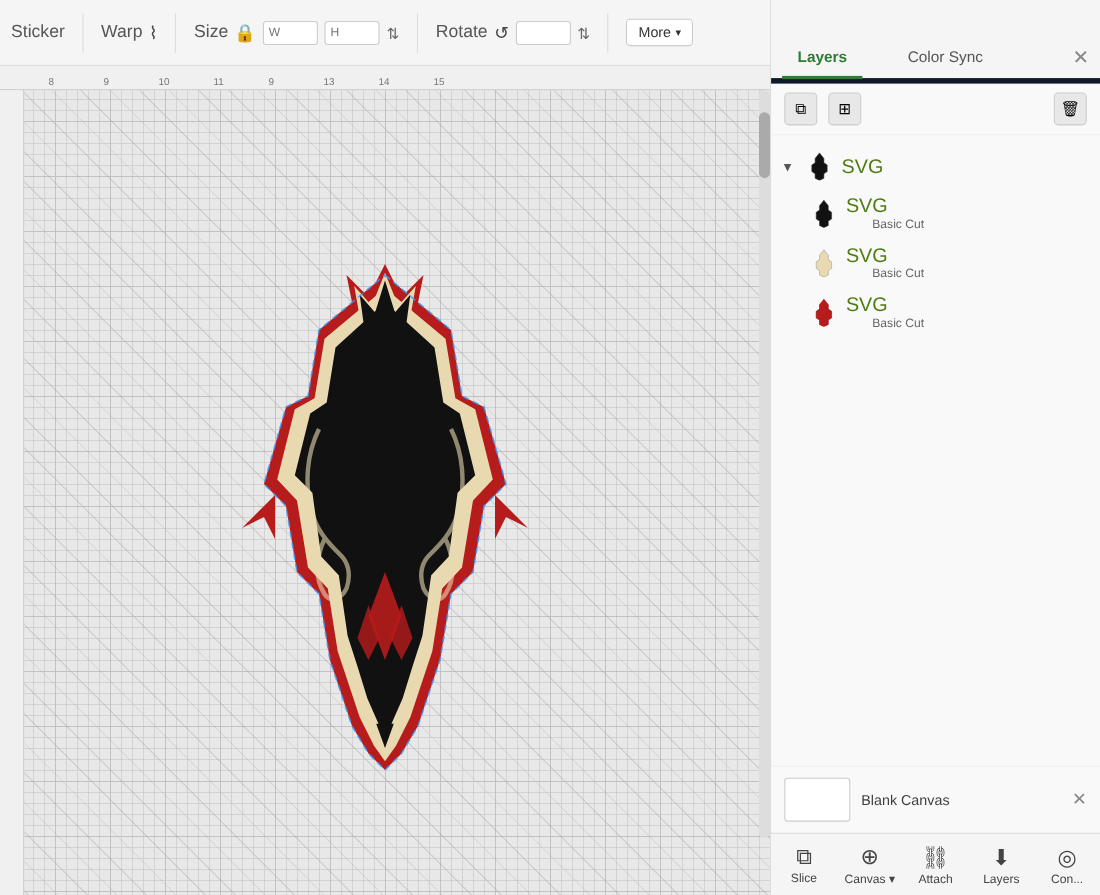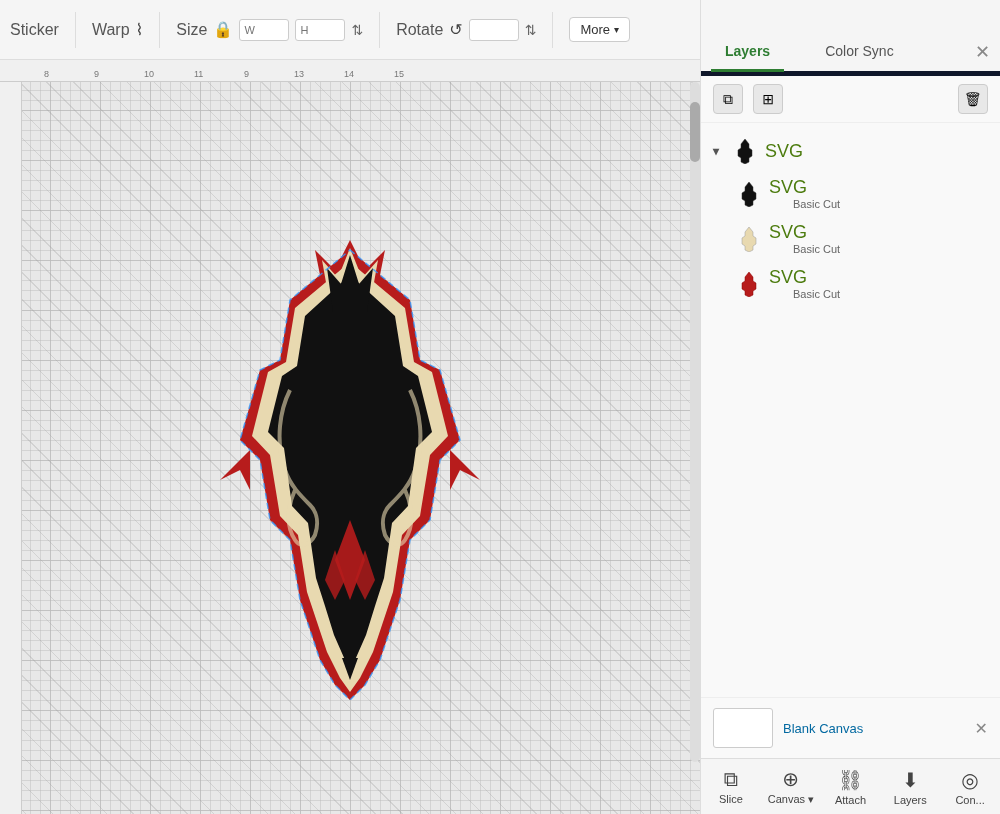--- a/index.html
+++ b/index.html
@@ -179,21 +179,21 @@
     }
     .canvas-thumb {
       width: 60px;
       height: 40px;
       background: white;
       border: 1px solid #ccc;
       border-radius: 3px;
     }
     .canvas-label {
       font-size: 13px;
-      color: #0369a1;
+      color: #404040;
     }
     .canvas-close {
       margin-left: auto;
       font-size: 16px;
       color: #888;
       cursor: pointer;
     }
 
     
     #bottom-toolbar {

